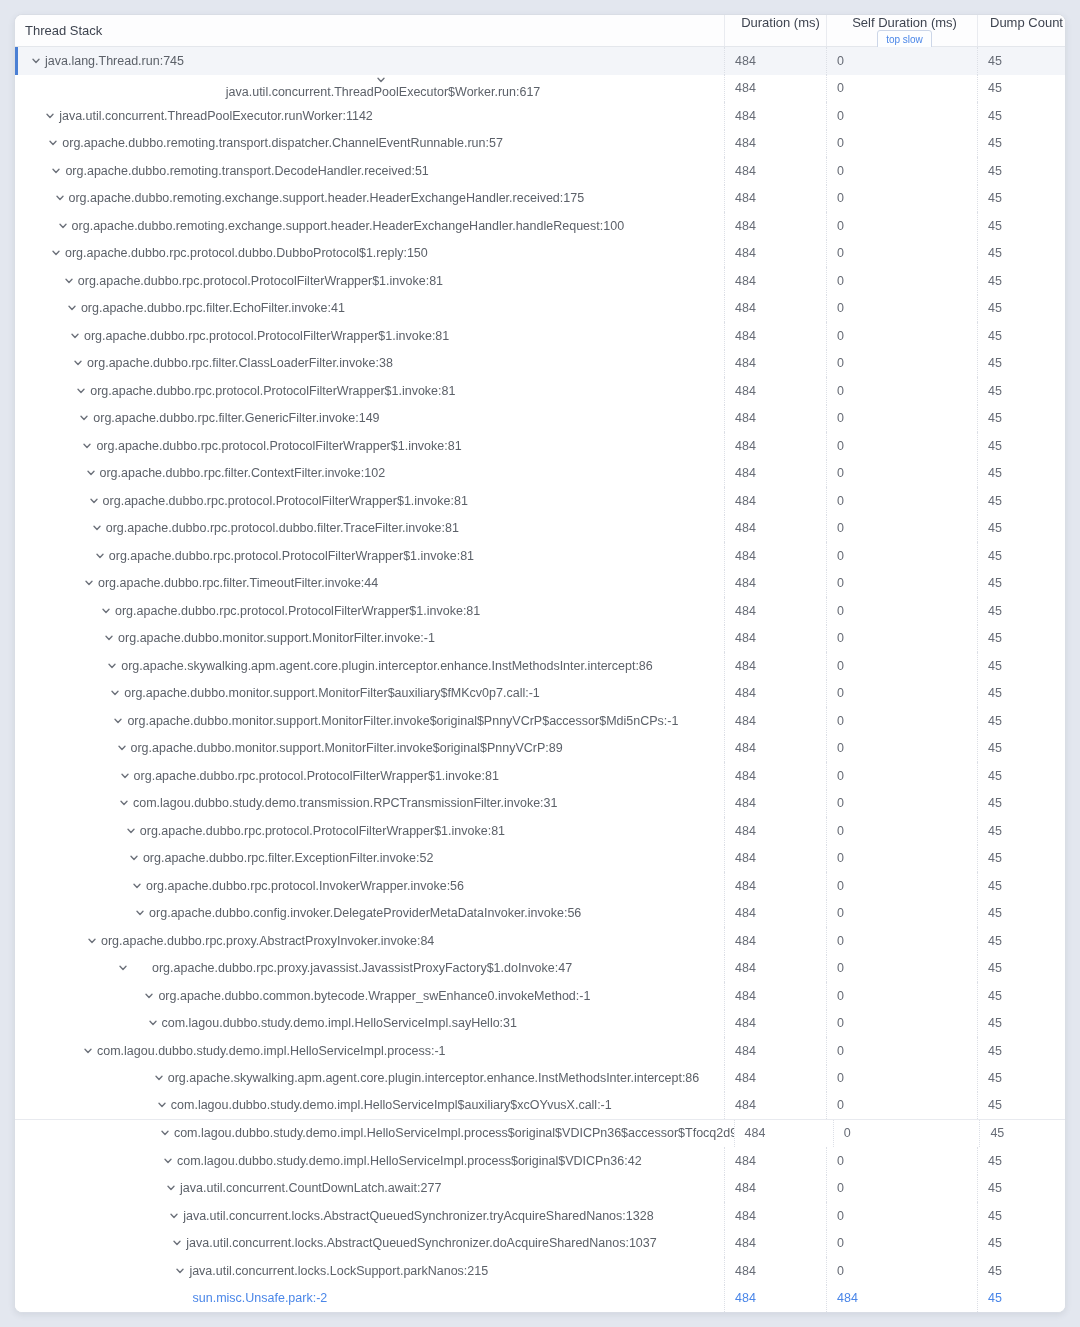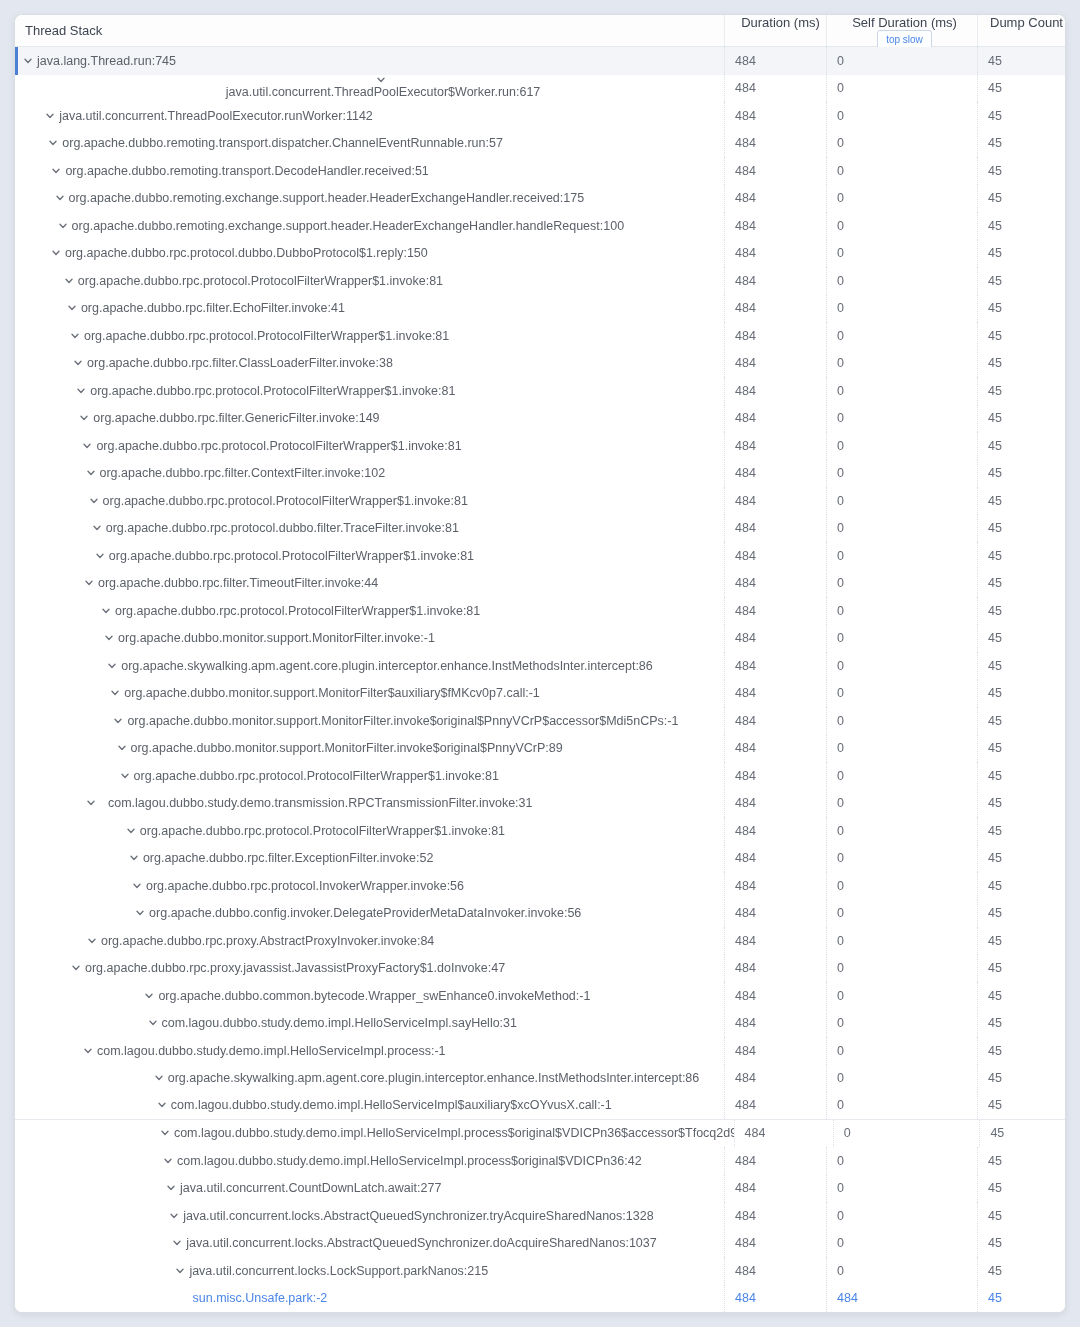--- a/index.html
+++ b/index.html
@@ -108,21 +108,21 @@
       <span>Self Duration (ms)</span>
       <button class="topslow-btn">top slow</button>
     </div>
     <div class="th th-col th-dump">
       <span>Dump Count</span>
     </div>
   </div>
 
   <div class="tbody" id="tbody">
   <div class="row selected">
-    <div class="cell-stack" style="padding-left: 8px;">
+    <div class="cell-stack" style="padding-left: 16px;">
       <span class="chevron">
         <svg width="10" height="10" viewBox="0 0 10 10">
           <path d="M2 3.3 L5 6.4 L8 3.3" fill="none" stroke="currentColor" stroke-width="1.4" stroke-linecap="round" stroke-linejoin="round"></path>
         </svg>
       </span>
       <span class="frame-text">java.lang.Thread.run:745</span>
     </div>
     <div class="cell-num cell-duration">484</div>
     <div class="cell-num cell-self">0</div>
     <div class="cell-num cell-dump">45</div>
@@ -486,21 +486,21 @@
         </svg>
       </span>
       <span class="frame-text">org.apache.dubbo.rpc.protocol.ProtocolFilterWrapper$1.invoke:81</span>
     </div>
     <div class="cell-num cell-duration">484</div>
     <div class="cell-num cell-self">0</div>
     <div class="cell-num cell-dump">45</div>
   </div>
 
   <div class="row">
-    <div class="cell-stack" style="padding-left: 71px; gap: 8px;">
+    <div class="cell-stack" style="padding-left: 104px;">
       <span class="chevron">
         <svg width="10" height="10" viewBox="0 0 10 10">
           <path d="M2 3.3 L5 6.4 L8 3.3" fill="none" stroke="currentColor" stroke-width="1.4" stroke-linecap="round" stroke-linejoin="round"></path>
         </svg>
       </span>
       <span class="frame-text">com.lagou.dubbo.study.demo.transmission.RPCTransmissionFilter.invoke:31</span>
     </div>
     <div class="cell-num cell-duration">484</div>
     <div class="cell-num cell-self">0</div>
     <div class="cell-num cell-dump">45</div>
@@ -570,21 +570,21 @@
         </svg>
       </span>
       <span class="frame-text">org.apache.dubbo.rpc.proxy.AbstractProxyInvoker.invoke:84</span>
     </div>
     <div class="cell-num cell-duration">484</div>
     <div class="cell-num cell-self">0</div>
     <div class="cell-num cell-dump">45</div>
   </div>
 
   <div class="row">
-    <div class="cell-stack" style="padding-left: 56px;">
+    <div class="cell-stack" style="padding-left: 103px; gap: 20px;">
       <span class="chevron">
         <svg width="10" height="10" viewBox="0 0 10 10">
           <path d="M2 3.3 L5 6.4 L8 3.3" fill="none" stroke="currentColor" stroke-width="1.4" stroke-linecap="round" stroke-linejoin="round"></path>
         </svg>
       </span>
       <span class="frame-text">org.apache.dubbo.rpc.proxy.javassist.JavassistProxyFactory$1.doInvoke:47</span>
     </div>
     <div class="cell-num cell-duration">484</div>
     <div class="cell-num cell-self">0</div>
     <div class="cell-num cell-dump">45</div>

